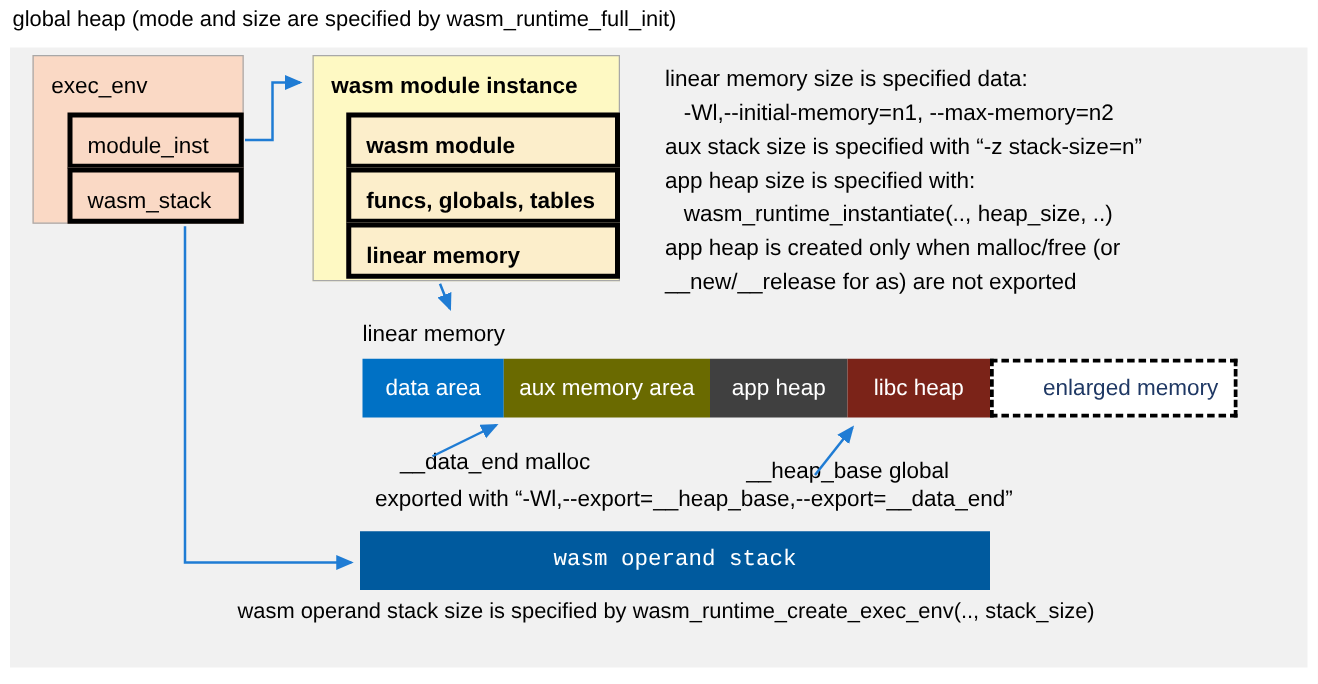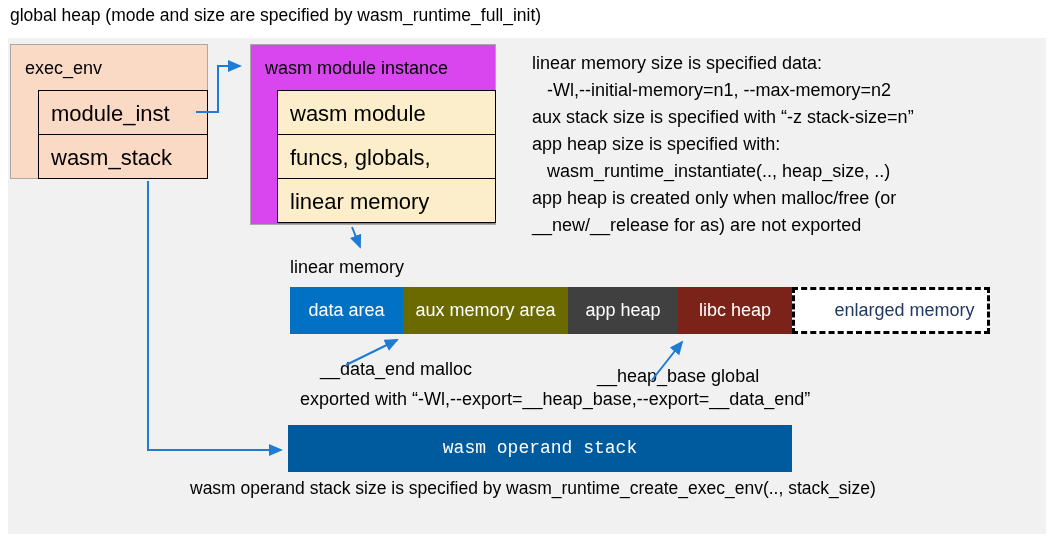--- a/index.html
+++ b/index.html
@@ -14,23 +14,23 @@
   .panel {
     position:absolute; left:8px; top:38px; width:1038px; height:496px;
     background:#F1F1F1;
   }
   .arrow-layer { position:absolute; left:0; top:0; width:1054px; height:547px; pointer-events:none; }
 
   .obox { position:absolute; border:1px solid #A8A8A8; box-sizing:border-box; }
   .obox .box-header { height:46px; line-height:46px; padding-left:14px; font-size:18px; }
   .irow {
     position:absolute; right:-1px; height:45px; line-height:45px;
-    border:1px solid #000000; box-sizing:border-box; padding-left:12px; font-size:22px;
+    border:4px solid #000000; box-sizing:border-box; padding-left:12px; font-size:18px;
   }
-  .exec-box   { left:10px;  top:44px; width:198px; height:135px; }
+  .exec-box   { left:26px;  top:44px; width:169px; height:135px; }
   .exec-box .irow { left:27px; }
   .inst-box   { left:250px; top:44px; width:246px; height:181px; }
   .inst-box .irow { left:26px; }
   .row-a { top:45px; }
   .row-b { top:89px; }
   .row-c { top:133px; }
 
   .notes-right {
     position:absolute; left:532px; top:50px; font-size:18px; line-height:27px;
   }
@@ -72,21 +72,21 @@
   <div class="page-title">global heap (mode and size are specified by wasm_runtime_full_init)</div>
 
   <div class="panel" style="background-color: rgb(241, 241, 241);"></div>
 
   <div class="obox exec-box" style="background-color: rgb(250, 217, 197);">
     <div class="box-header">exec_env</div>
     <div class="irow row-a" style="background-color: rgb(250, 217, 197);">module_inst</div>
     <div class="irow row-b" style="background-color: rgb(250, 217, 197);">wasm_stack</div>
   </div>
 
-  <div class="obox inst-box" style="background-color: #d946ef;">
+  <div class="obox inst-box" style="background-color: #fef9c3; font-weight: bold;">
     <div class="box-header">wasm module instance</div>
     <div class="irow row-a" style="background-color: rgb(252, 238, 203);">wasm module</div>
     <div class="irow row-b" style="background-color: rgb(252, 238, 203);">funcs, globals, tables</div>
     <div class="irow row-c" style="background-color: rgb(252, 238, 203);">linear memory</div>
   </div>
 
   <div class="notes-right">
     <div class="note-line">linear memory size is specified data:</div>
     <div class="note-line">   -Wl,--initial-memory=n1, --max-memory=n2</div>
     <div class="note-line">aux stack size is specified with “-z stack-size=n”</div>

